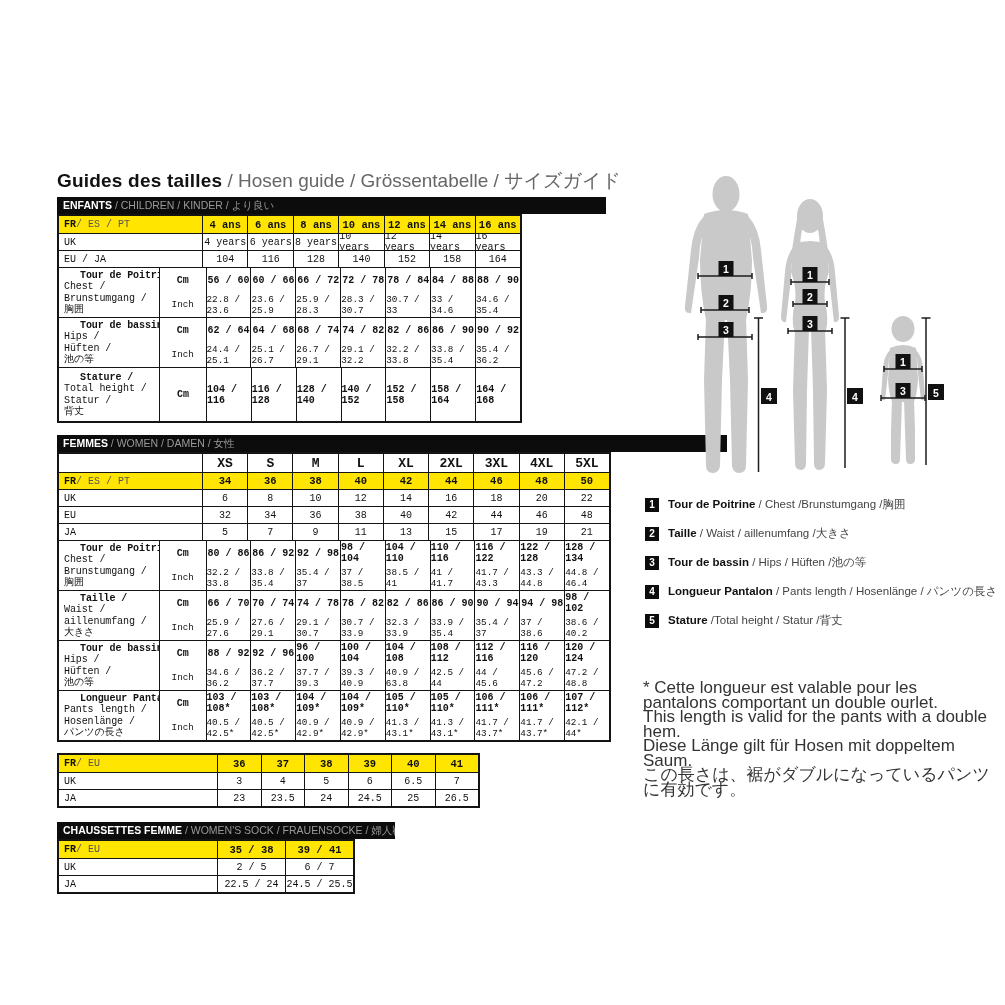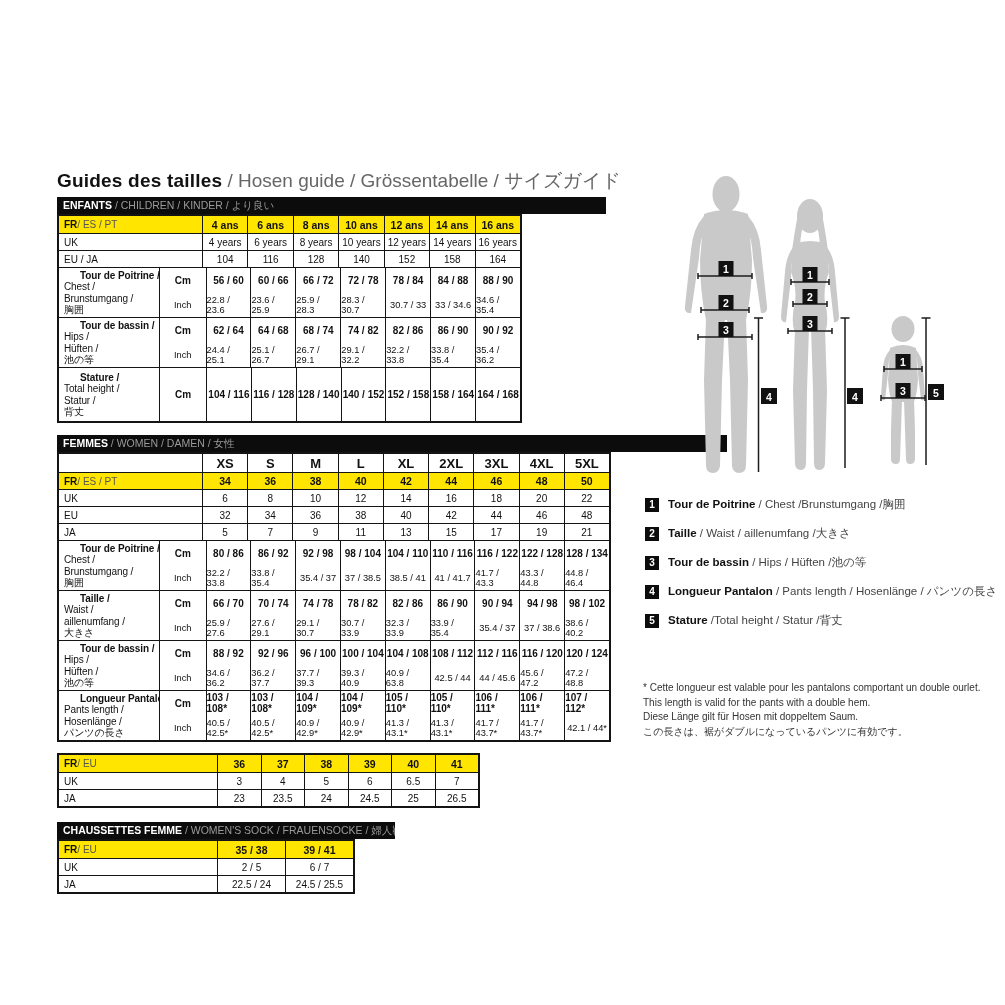--- a/index.html
+++ b/index.html
@@ -12,21 +12,21 @@
   
   .title{left:57px;top:168px;font-size:19px;white-space:nowrap;}
   .title .main{font-weight:bold;color:#111;letter-spacing:.2px;}
   .title .rest{color:#666;}
   
   .band{background:#0c0c0c;height:17px;line-height:17px;padding-left:6px;
         box-sizing:border-box;font-size:10.5px;white-space:nowrap;overflow:hidden;}
   .band .main{color:#fff;font-weight:bold;}
   .band .rest{color:#9a9a9a;}
   .grid{border:2px solid #141414;box-sizing:border-box;background:#fff;}
-  .trow{display:flex;border-top:1.5px solid #141414;box-sizing:border-box;flex-shrink:0;}
+  .trow{display:flex;border-top:1.5px solid #141414;box-sizing:border-box;flex-shrink:0;font-family:Liberation Mono, monospace;}
   .trow:first-child{border-top:none;}
   .cell{box-sizing:border-box;border-left:1.5px solid #141414;display:flex;
         align-items:center;justify-content:center;font-size:10px;color:#111;
         overflow:hidden;}
   .cell:first-child{border-left:none;}
   .label-cell{justify-content:flex-start;padding-left:5px;}
   .yellow-row .cell{background:#FFE500;}
   .ybold{font-weight:bold;font-size:10.5px;}
   .ylabel .lmain{font-weight:bold;color:#111;}
   .ylabel .lrest{color:#555;}
@@ -46,21 +46,21 @@
   
   .legend{left:645px;top:497px;}
   .legend-item{display:flex;align-items:center;height:15px;margin-bottom:14px;}
   .lg-badge{width:14px;height:14px;background:#0c0c0c;color:#fff;font-weight:bold;
             font-size:10px;display:flex;align-items:center;justify-content:center;
             margin-right:9px;flex-shrink:0;}
   .lg-text{font-size:11.5px;white-space:nowrap;}
   .lg-text .lmain{font-weight:bold;color:#111;}
   .lg-text .lrest{color:#444;}
   
-  .footnote{left:643px;top:681px;width:352px;font-size:10px;line-height:14.5px;color:#333;}
+  .footnote{left:643px;top:681px;width:352px;font-size:17px;line-height:14.5px;color:#333;}
   .footnote p{margin:0;}
   
   .figs{left:655px;top:168px;}
 </style>
 </head>
 <body>
 
 <div class="abs title">
   <span class="main">Guides des tailles</span><span class="rest"> / Hosen guide / Grössentabelle / サイズガイド</span>
 </div>

